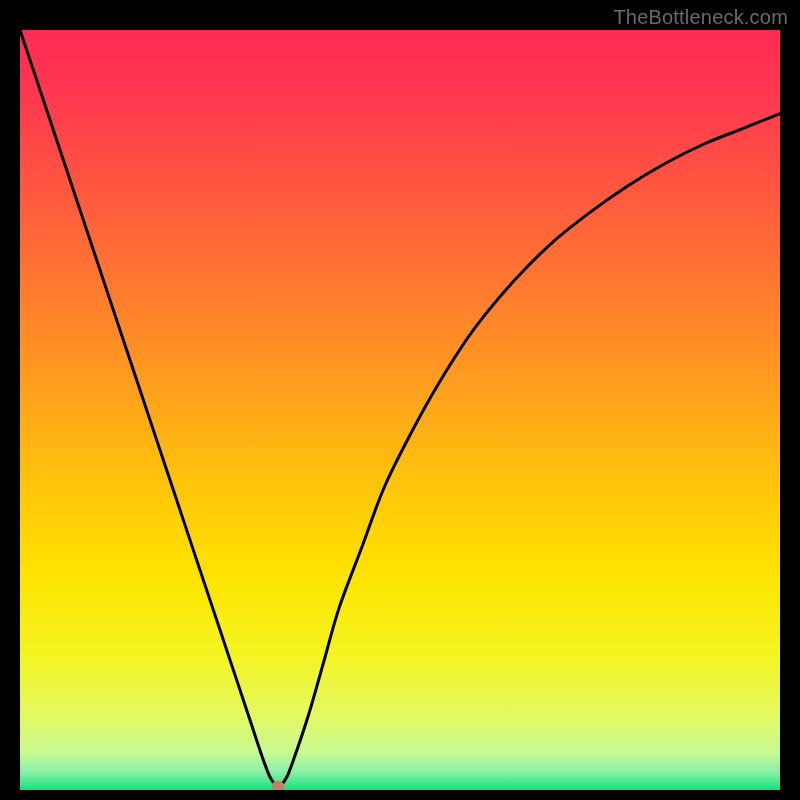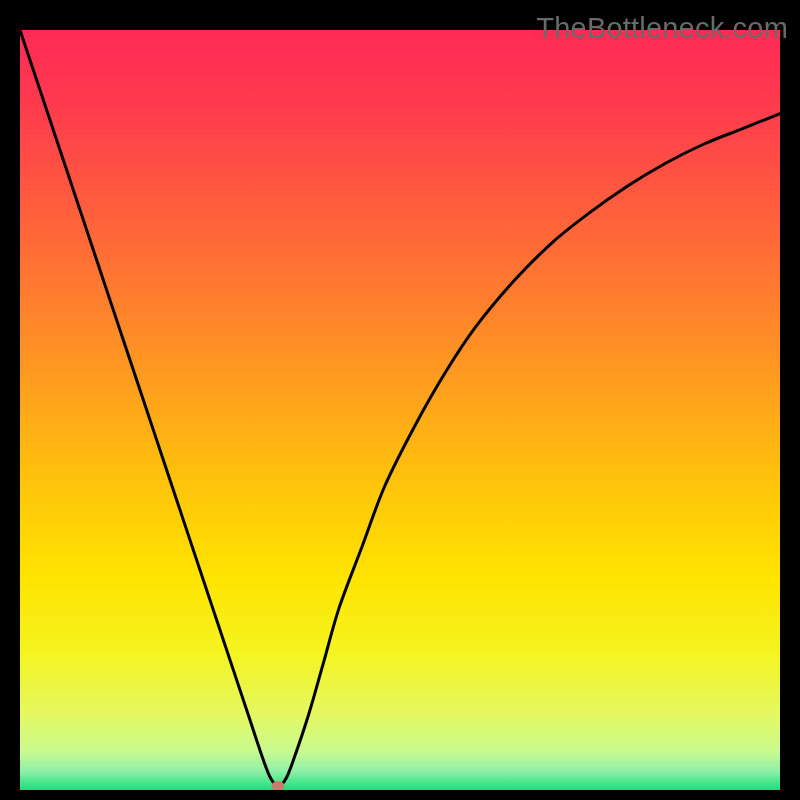--- a/index.html
+++ b/index.html
@@ -12,24 +12,24 @@
     font-family: Arial, Helvetica, sans-serif;
   }
   .frame {
     position: relative;
     width: 800px;
     height: 800px;
     background: #000;
   }
   .watermark {
     position: absolute;
-    top: 12px;
+    top: 6px;
     right: 12px;
     color: #6a6a6a;
-    font-size: 29px;
+    font-size: 20px;
     letter-spacing: 0.2px;
     z-index: 5;
     user-select: none;
   }
   .plot-area {
     position: absolute;
     left: 20px;
     top: 30px;
     width: 760px;
     height: 760px;

